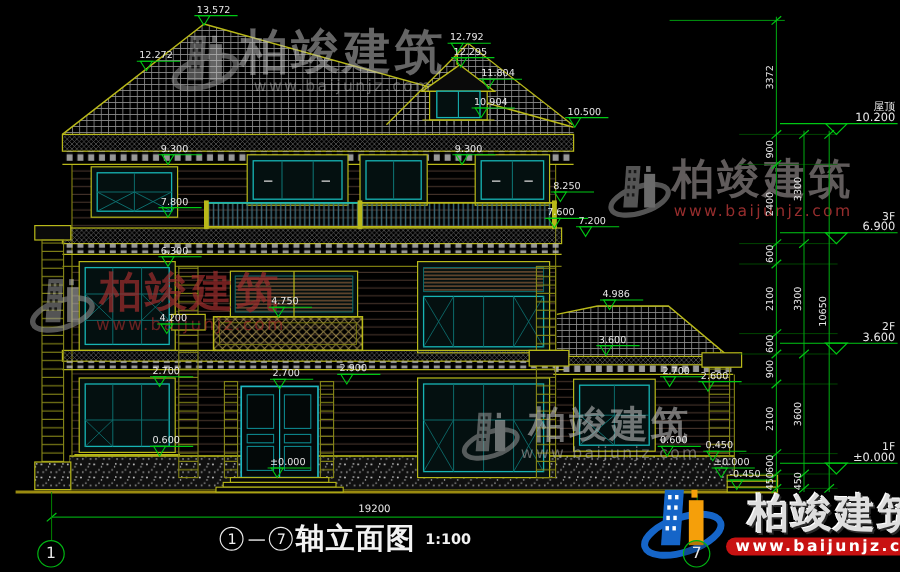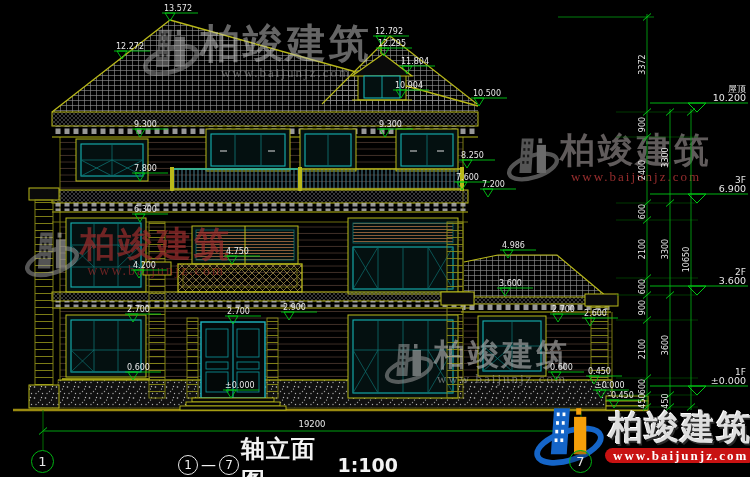--- a/index.html
+++ b/index.html
@@ -3,21 +3,21 @@
 <meta charset="utf-8">
 <style>
   html,body{margin:0;padding:0;background:#000;}
   body{width:750px;height:477px;position:relative;overflow:hidden;
        font-family:"DejaVu Sans",sans-serif;}
   #house,#anno{position:absolute;left:0;top:0;}
   #anno{pointer-events:none;z-index:3;}
   #house{z-index:0;}
   .wm{position:absolute;display:flex;align-items:flex-start;z-index:2;}
   .wm .wlogo{flex:0 0 auto;}
-  .wtxt{display:flex;flex-direction:column;align-items:center;line-height:1;font-family:Liberation Serif, serif;}
+  .wtxt{display:flex;flex-direction:column;align-items:center;line-height:1;}
   .wbrand{font-weight:bold;white-space:nowrap;letter-spacing:3px;}
   .wurl{white-space:nowrap;letter-spacing:2px;margin-top:2px;}
   .wlogo.gray{--sw:#9a9a9a;--b1:#9a9a9a;--b2:#c2c2c2;--wn:#2a2a2a;opacity:.55;}
   
   .wmA{left:142px;top:24px;opacity:.95;}
   .wmA .wbrand{font-size:40px;color:rgba(195,195,195,.55);}
   .wmA .wurl{font-size:13px;color:rgba(185,185,185,.5);}
   .wmB{left:506px;top:133px;}
   .wmB .wbrand{font-size:35px;color:rgba(175,165,165,.55);}
   .wmB .wurl{font-size:13px;color:rgba(200,60,60,.75);}
@@ -39,21 +39,21 @@
   #bubble1{left:31px;top:450px;}
   #bubble7{left:569px;top:450px;}
   
   #title{position:absolute;left:178px;top:433px;width:220px;z-index:5;
       display:flex;flex-direction:column;align-items:center;}
   #title .row{display:flex;align-items:center;gap:2px;color:#f2f2f2;}
   #title .tcirc{width:18px;height:18px;border:1.6px solid #e8e8e8;border-radius:50%;
       font-size:12px;display:flex;align-items:center;justify-content:center;flex:0 0 auto;}
   #title .tname{font-size:24px;font-weight:bold;letter-spacing:1px;}
   #title .tdash{font-size:15px;margin:0 1px;}
-  #title .tscale{font-size:19px;font-weight:bold;margin-left:6px;}
+  #title .tscale{font-size:12px;font-weight:bold;margin-left:6px;}
 </style>
 </head>
 <body>
 
 <svg id="house" width="750" height="477" viewBox="0 0 750 477">
   <defs>
     <pattern id="tilesP" width="6" height="5" patternUnits="userSpaceOnUse">
       <path d="M0 0.4 H6 M0.4 0 V5" stroke="#8f8f8f" stroke-width="0.7" fill="none"></path>
     </pattern>
     <pattern id="hatchP" width="4" height="4" patternUnits="userSpaceOnUse">

